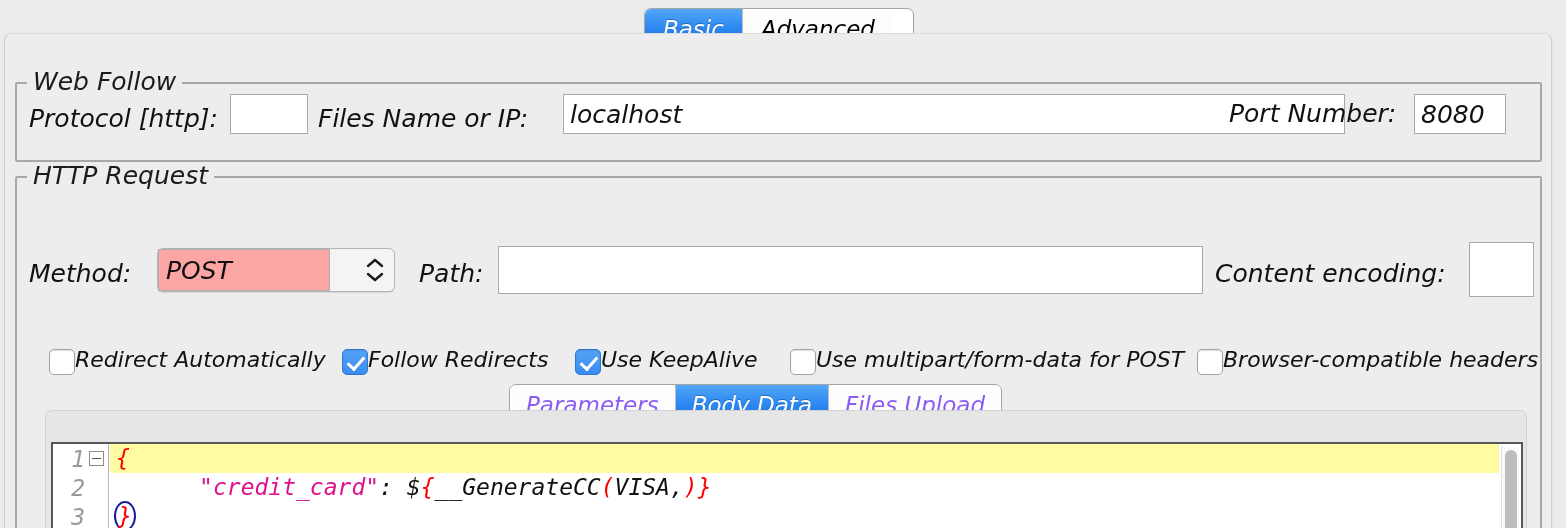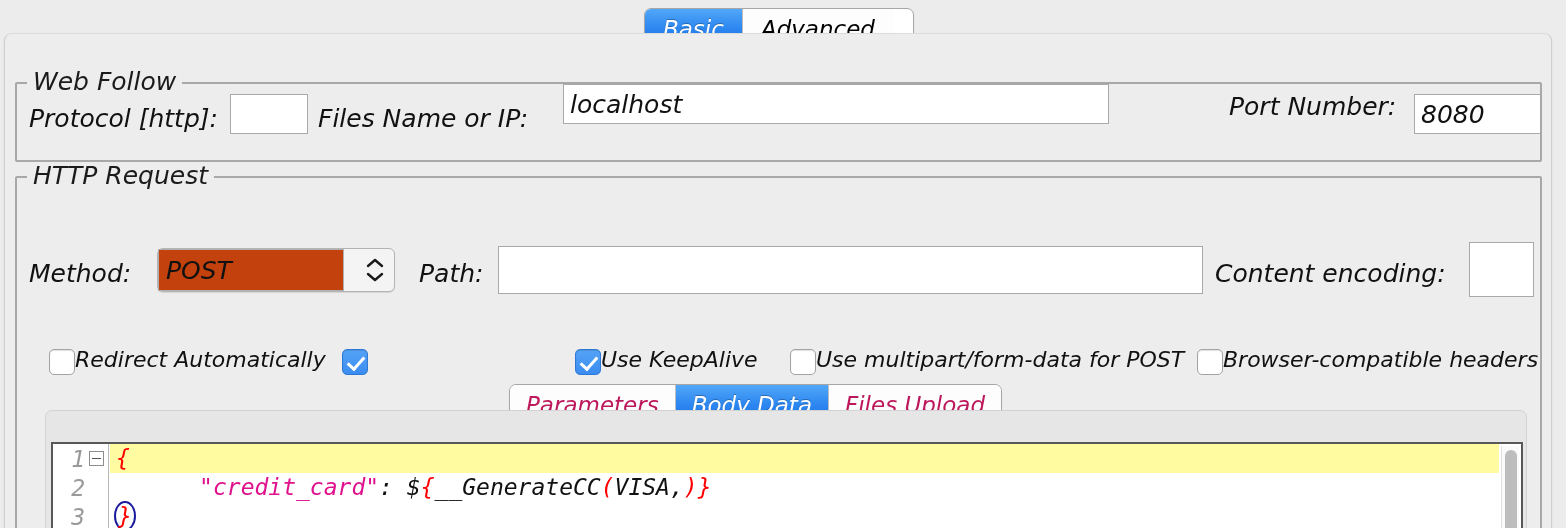--- a/index.html
+++ b/index.html
@@ -61,22 +61,22 @@
   }
 
   
   .combo{position:absolute;left:150px;top:216px;width:238px;height:44px;}
   .combo-box{
     position:absolute;left:0;top:0;width:238px;height:44px;
     background:#f4f4f4;border:1px solid #b4b4b4;border-radius:6px;
     box-shadow:0 1px 1px rgba(0,0,0,.10);box-sizing:border-box;
   }
   .combo-text{
-    position:absolute;left:1px;top:1px;width:186px;height:42px;
-    background:#c2410c;border:1px solid #b0b0b0;box-sizing:border-box;
+    position:absolute;left:1px;top:1px;width:172px;height:42px;
+    background:#fca5a5;border:1px solid #b0b0b0;box-sizing:border-box;
     display:flex;align-items:center;padding:0 7px;font-size:25px;color:#111;
   }
   .stepper{
     position:absolute;right:5px;top:4px;width:30px;height:36px;
     display:flex;flex-direction:column;align-items:center;justify-content:center;gap:2px;
   }
   .chev{width:18px;height:11px;}
 
   
   .cbrow{position:absolute;left:0;top:292px;width:1546px;height:34px;}
@@ -98,21 +98,21 @@
   .cb-label{font-size:22px;color:#111;line-height:1;}
 
   
   .subtabs{
     position:absolute;left:504px;top:350px;height:40px;display:flex;
     border:1px solid #a6a6a6;border-radius:7px;overflow:hidden;background:#fff;
     box-shadow:0 1px 1px rgba(0,0,0,.13);
   }
   .subtab{
     display:flex;align-items:center;justify-content:center;padding:0 16px;
-    font-size:23px;color:#be185d;background:#fdfdfd;border-right:1px solid #bdbdbd;line-height:1;
+    font-size:23px;color:#8b5cf6;background:#fdfdfd;border-right:1px solid #bdbdbd;line-height:1;
   }
   .subtab:last-child{border-right:none;}
   .subtab.active{
     color:#fff;
     background:linear-gradient(to bottom,#52a7f8 0%,#2b86f0 50%,#1a74e8 100%);
     text-shadow:0 -1px 0 rgba(0,0,0,.28);
   }
 
   
   .editor-outer{
@@ -178,24 +178,24 @@
 
   <div class="panel">
 
     <div class="group" id="grp-web">
       <div class="group-title">Web Follow</div>
 
       <div class="lbl" style="left:12px;top:22px;">Protocol [http]:</div>
       <div class="tfield" style="left:213px;top:10px;width:78px;height:40px;"></div>
 
       <div class="lbl" style="left:301px;top:22px;">Files Name or IP:</div>
-      <div class="tfield" style="left:546px;top:0;width:546px;height:40px;">localhost</div>
-
-      <div class="lbl" style="left:1212px;top:10px;">Port Number:</div>
-      <div class="tfield" style="left:1397px;top:10px;width:127px;height:40px;">8080</div>
+      <div class="tfield" style="left:546px;top:10px;width:782px;height:40px;">localhost</div>
+
+      <div class="lbl" style="left:1212px;top:17px;">Port Number:</div>
+      <div class="tfield" style="left:1397px;top:10px;width:92px;height:40px;">8080</div>
     </div>
 
     <div class="group" id="grp-http">
       <div class="group-title">HTTP Request</div>
 
       <div class="lbl" style="left:12px;top:83px;">Method:</div>
 
       <div class="combo" style="left:140px;top:70px;">
         <div class="combo-box"></div>
         <div class="combo-text">POST</div>
@@ -216,20 +216,21 @@
       <div class="tfield" style="left:1452px;top:64px;width:65px;height:55px;"></div>
     </div>
 
     <div class="cbrow">
       <div class="cb" style="left:44px;">
         <span class="box"></span>
         <span class="cb-label">Redirect Automatically</span>
       </div>
       <div class="cb" style="left:337px;">
         <span class="box on"></span>
+        <span class="cb-label">Follow Redirects</span>
       </div>
       <div class="cb" style="left:570px;">
         <span class="box on"></span>
         <span class="cb-label">Use KeepAlive</span>
       </div>
       <div class="cb" style="left:1192px;">
         <span class="box"></span>
         <span class="cb-label">Browser-compatible headers</span>
       </div>
       <div class="cb" style="left:785px;">

